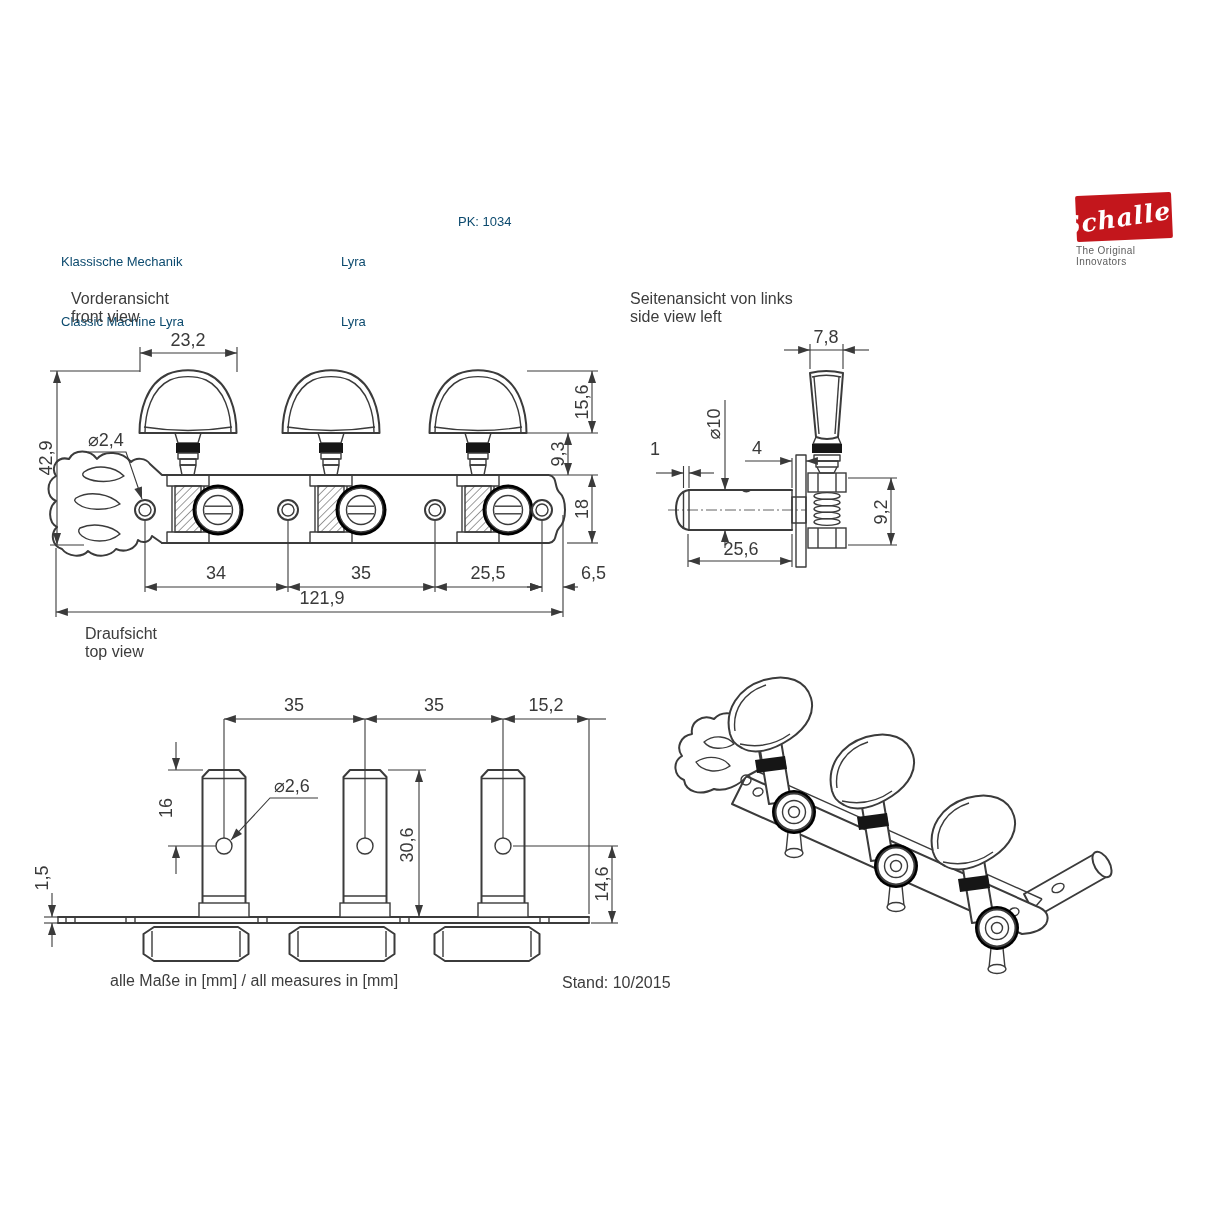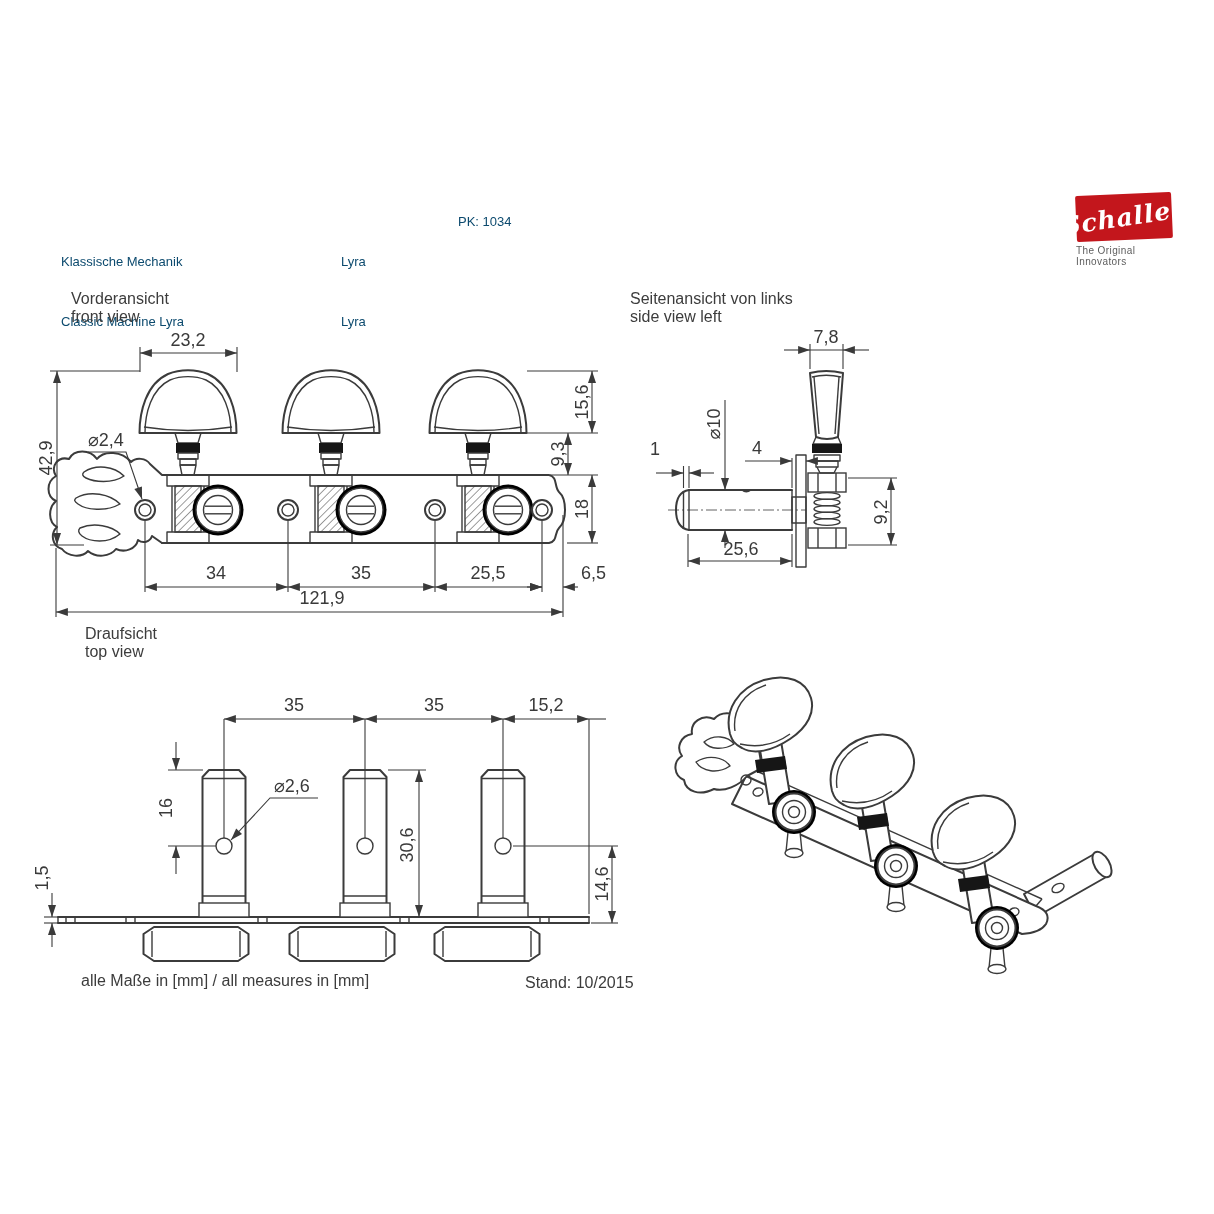--- a/index.html
+++ b/index.html
@@ -38,22 +38,22 @@
   </div>
   <div class="abs hdr" style="left:458px;top:212px;">PK: 1034</div>
 
   <div class="abs" style="left:1076px;top:194px;width:104px;">
     <div class="logo-box">
       <span class="logo-script">Schaller</span>
     </div>
     <div class="logo-tag">The Original Innovators</div>
   </div>
 
-  <div class="abs ftr" style="left:81px;top:972px;">alle Maße in [mm] / all measures in [mm]</div>
-  <div class="abs ftr" style="left:525px;top:974px;">Stand: 10/2015</div>
+  <div class="abs ftr" style="left:110px;top:972px;">alle Maße in [mm] / all measures in [mm]</div>
+  <div class="abs ftr" style="left:562px;top:974px;">Stand: 10/2015</div>
 
   <svg class="abs" style="left:0;top:0;" width="1214" height="1214" viewBox="0 0 1214 1214">
     <defs>
       <marker id="ar" markerWidth="13" markerHeight="10" refX="12.4" refY="5" orient="auto-start-reverse" markerUnits="userSpaceOnUse">
         <path d="M0.5,1 L12.4,5 L0.5,9 Z" fill="#3a3a3a"></path>
       </marker>
       <pattern id="hatch" patternUnits="userSpaceOnUse" width="5.5" height="5.5" patternTransform="rotate(45)">
         <line x1="0" y1="0" x2="0" y2="5.5" stroke="#3b3b3b" stroke-width="1"></line>
       </pattern>
 

